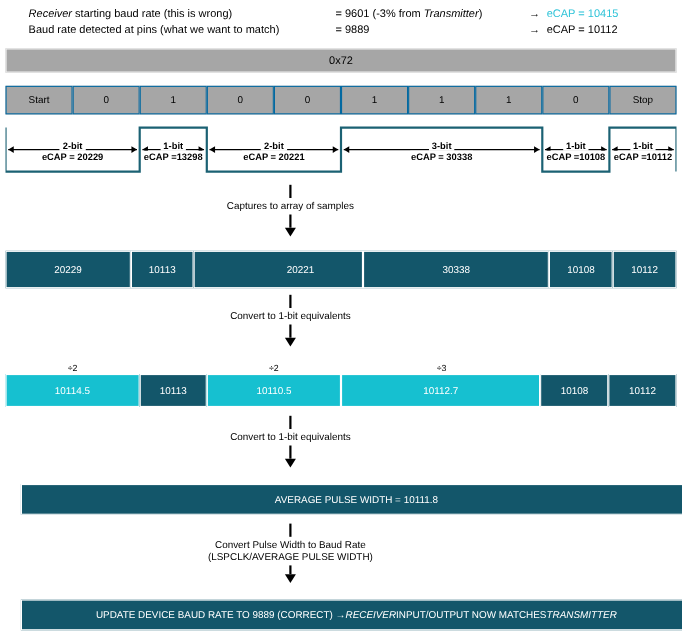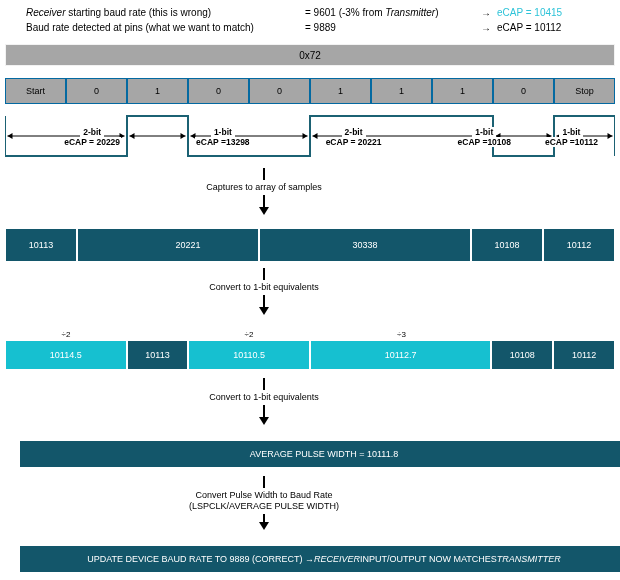--- a/index.html
+++ b/index.html
@@ -258,39 +258,44 @@
         <div class="lbl-ecap">eCAP = 20229</div>
       </div>
       <div class="wave-seg" style="flex: 1 1 0px;">
         <div class="lbl-bits">1-bit</div>
         <div class="lbl-ecap">eCAP =13298</div>
       </div>
       <div class="wave-seg" style="flex: 2 1 0px;">
         <div class="lbl-bits">2-bit</div>
         <div class="lbl-ecap">eCAP = 20221</div>
       </div>
+      <div class="wave-seg" style="flex: 3 1 0px;">
+        <div class="lbl-bits">3-bit</div>
+        <div class="lbl-ecap">eCAP = 30338</div>
+      </div>
       <div class="wave-seg" style="flex: 1 1 0px;">
         <div class="lbl-bits">1-bit</div>
         <div class="lbl-ecap">eCAP =10108</div>
       </div>
       <div class="wave-seg" style="flex: 1 1 0px;">
         <div class="lbl-bits">1-bit</div>
         <div class="lbl-ecap">eCAP =10112</div>
       </div>
     </div>
 </div>
 
 <div class="flow" style="top:168px;">
   <div class="vline" style="height:12px;"></div>
   <div class="flow-label" style="margin:2px 0 2px 0;">Captures to array of samples</div>
   <div class="vline" style="height:12px;"></div>
   <div class="arrowhead"></div>
 </div>
 
 <div class="data-row" id="samples-row" style="top:228px;height:34px;">
+    <div class="data-cell teal" style="flex: 2 1 0px;">20229</div>
     <div class="data-cell teal" style="flex: 1 1 0px;">10113</div>
     <div class="data-cell teal" style="flex: 2 1 0px; padding-left: 40px;">20221</div>
     <div class="data-cell teal" style="flex: 3 1 0px;">30338</div>
     <div class="data-cell teal" style="flex: 1 1 0px;">10108</div>
     <div class="data-cell teal" style="flex: 1 1 0px;">10112</div>
   </div>
 
 <div class="flow" style="top:268px;">
   <div class="vline" style="height:12px;"></div>
   <div class="flow-label" style="margin:2px 0 2px 0;">Convert to 1-bit equivalents</div>

